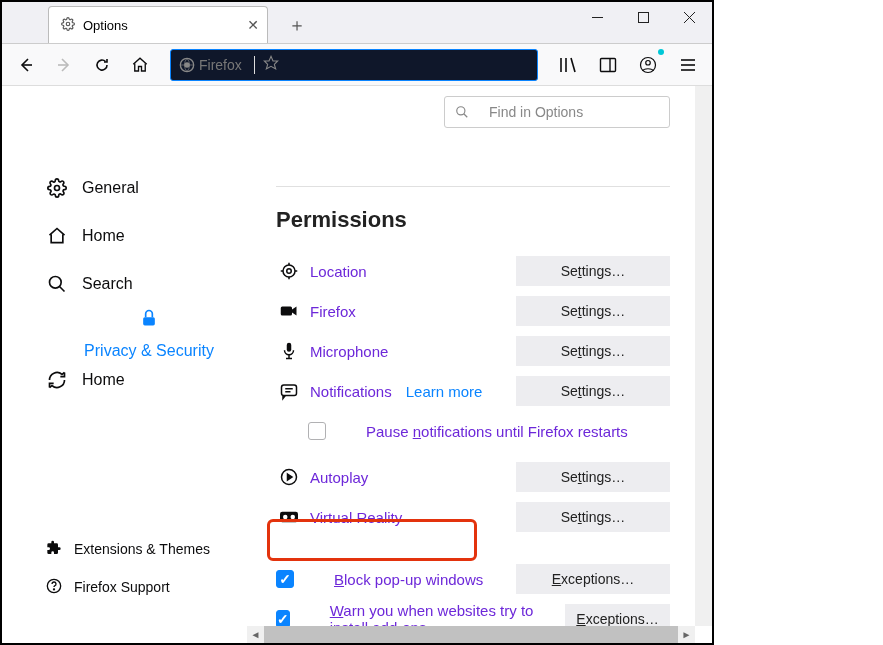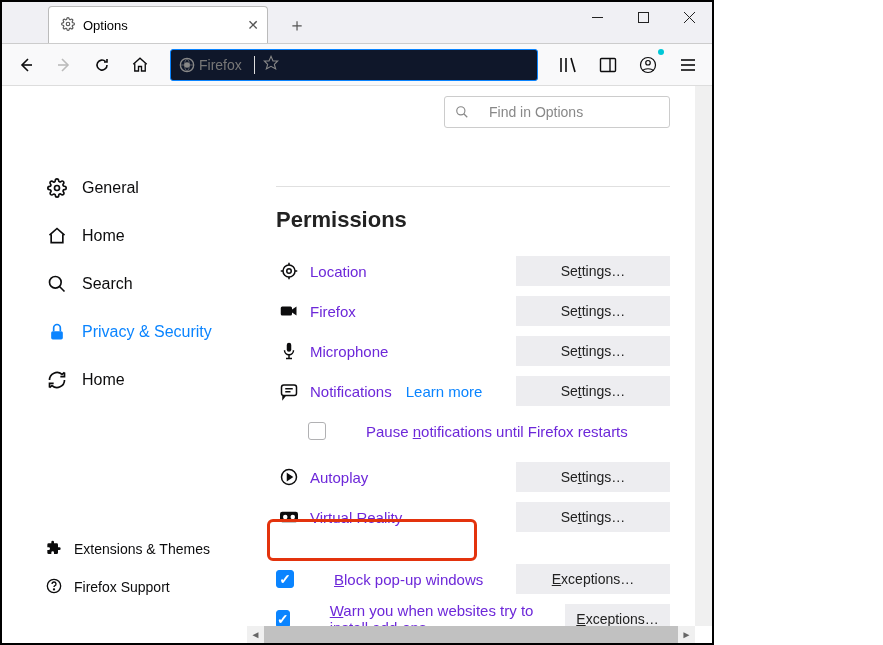--- a/index.html
+++ b/index.html
@@ -32,21 +32,21 @@
   .profile-dot::after { content:''; position:absolute; top:-2px; right:-2px; width:6px; height:6px; background:#00c8d7; border-radius:50%;}
   
   
   .content { display:flex; height: calc(100% - 84px - 17px); position:relative; background:#fff;}
   .content::after { content:''; position:absolute; right:0; top:0; width:17px; height:100%; background:#f0f0f0;}
   .vthumb { position:absolute; right:0; top:300px; width:17px; height:120px; background:#c1c1c1;}
   
   
   .sidebar { width:250px; padding:78px 0 0 44px; font-size:16px; color:#0c0c0d;}
   .nav-item { display:flex; align-items:center; height:48px; gap:14px; cursor:pointer;}
-  .nav-item.active { color:#0a84ff;}
+  .nav-item.active { color:#0a84ff;flex-direction:column;}
   .nav-icon { width:22px; display:flex; justify-content:center;}
   .bottom-links { position:absolute; bottom:20px; left:44px; font-size:14px; color:#0c0c0d;}
   .bottom-links .bl { display:flex; align-items:center; gap:12px; height:38px; cursor:pointer;}
   
   
   .main { flex:1; padding: 10px 42px 0 24px; position:relative; overflow:hidden;}
   .find-box { position:absolute; right:42px; top:10px; width:226px; height:32px; border:1px solid #ccc; border-radius:3px; display:flex; align-items:center; padding:0 10px; color:#888; font-size:14px; gap:20px;}
   
   h2.section { font-size:22px; font-weight:600; color:#222; margin-top:105px; margin-bottom:18px; border-top: none;}
   .divider { border-top:1px solid #e0e0e0; margin-top:90px;}

